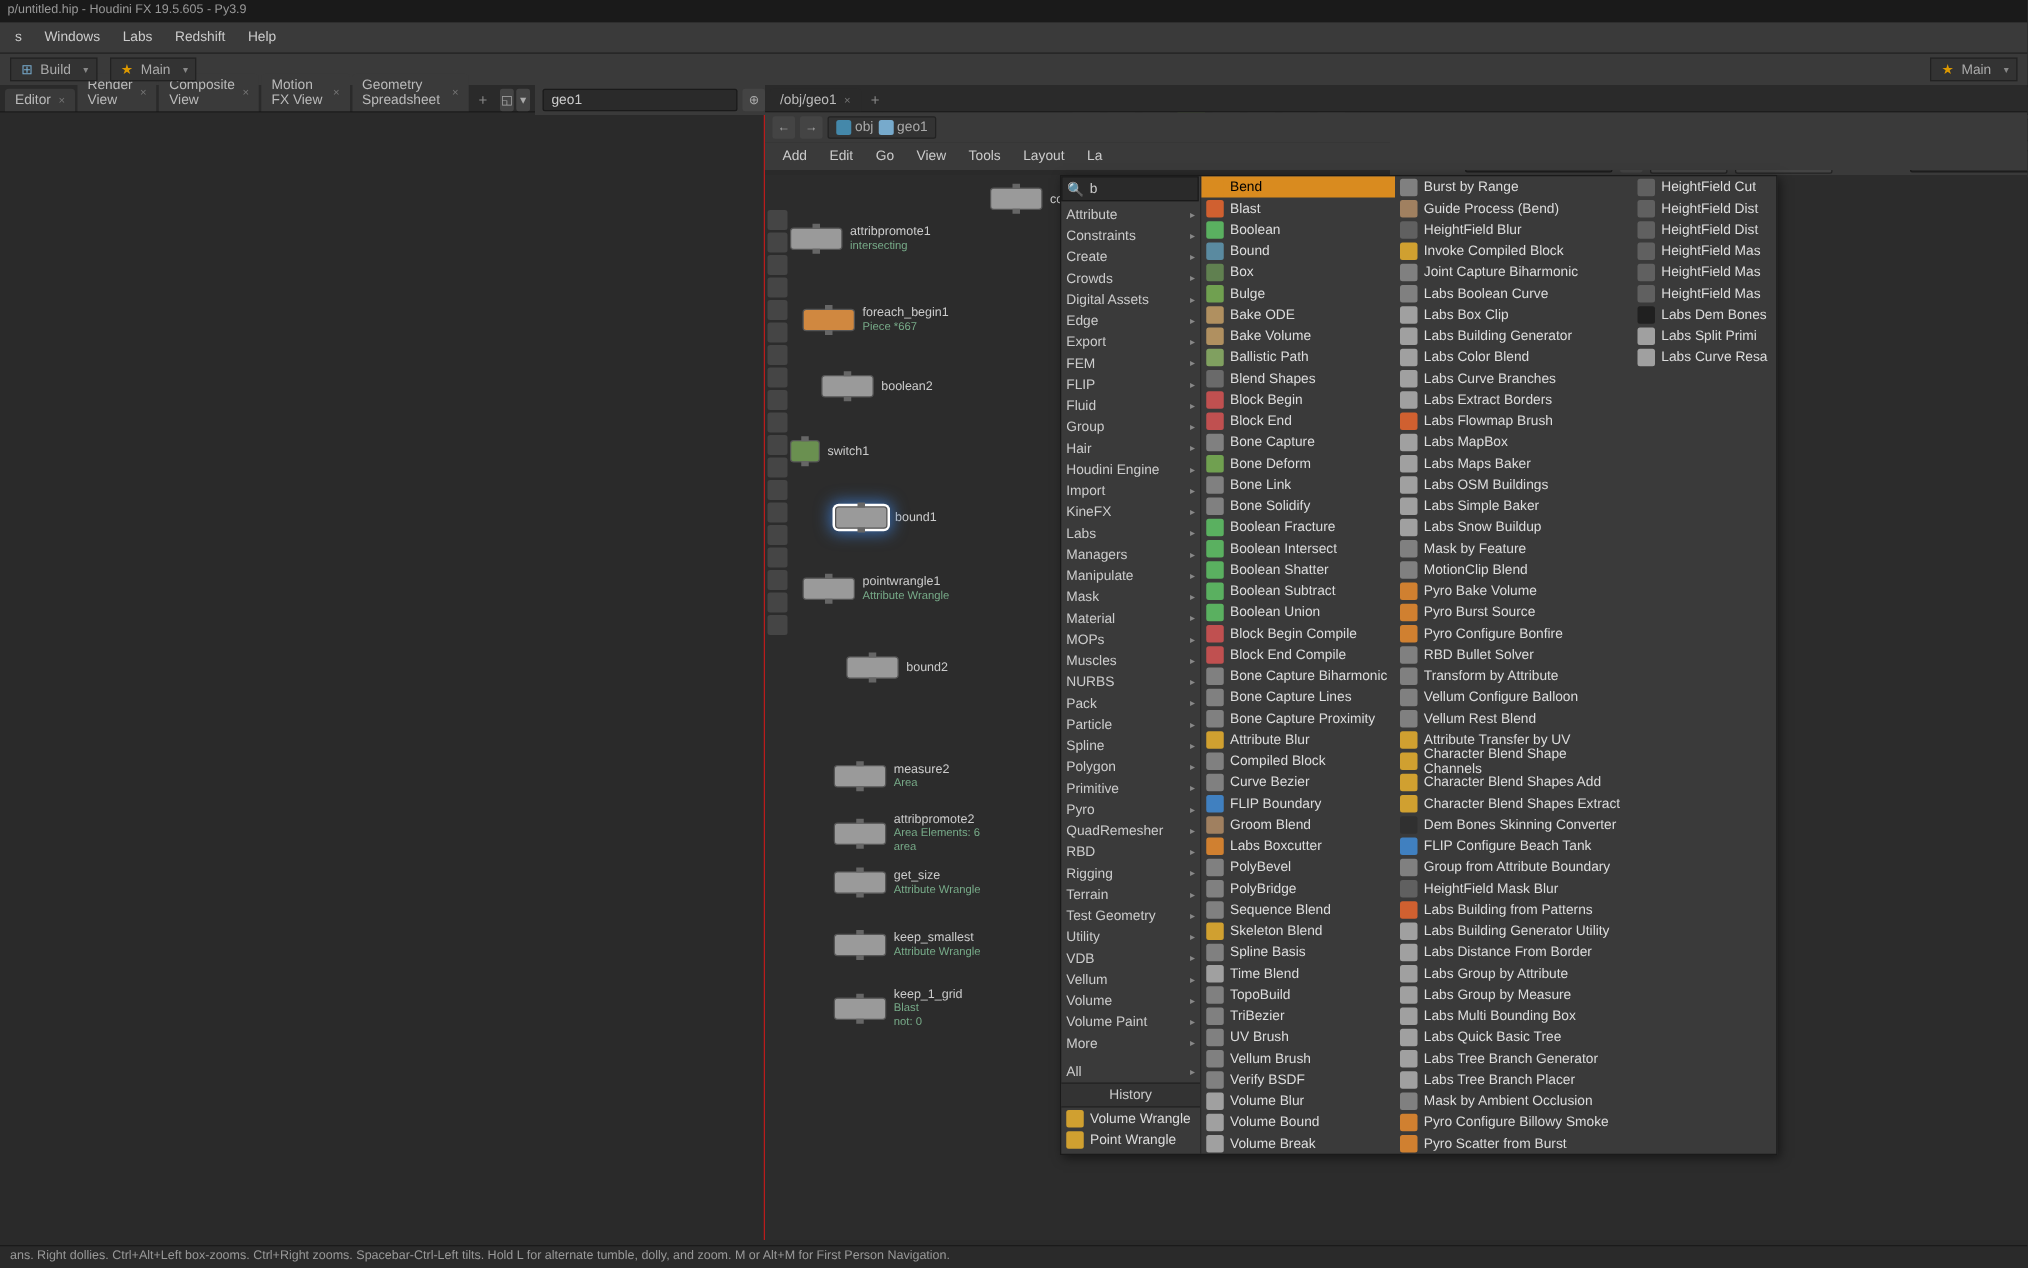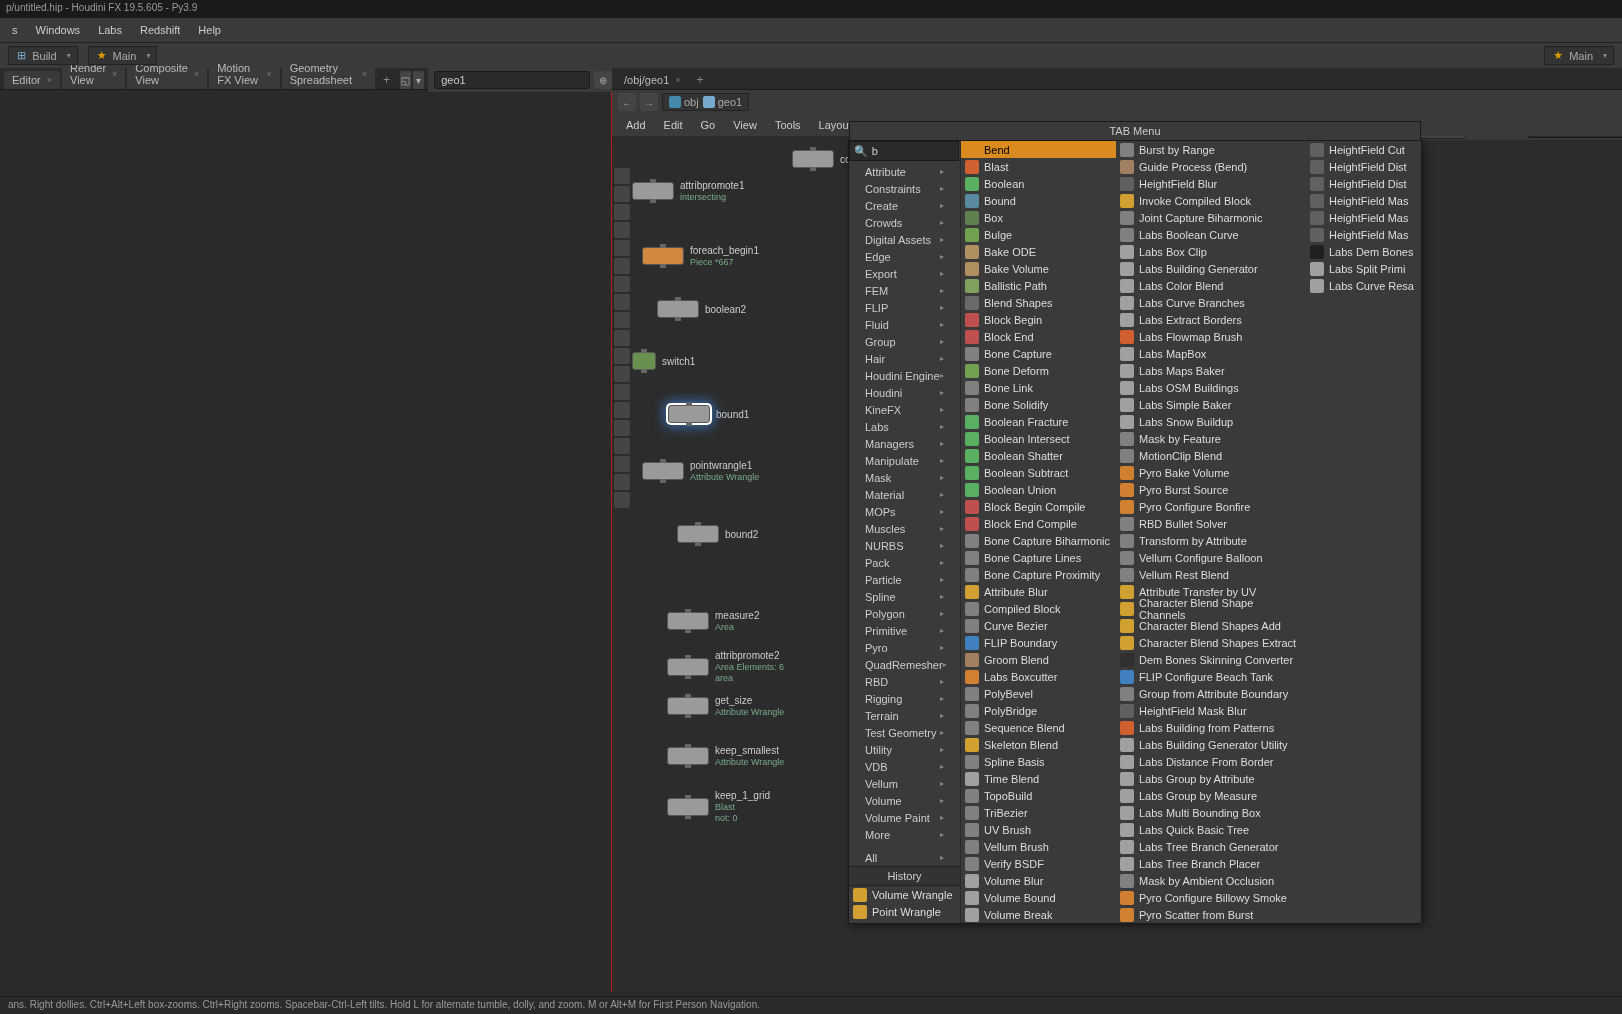--- a/index.html
+++ b/index.html
@@ -54,21 +54,21 @@
 
 .sidetools{position:absolute;right:0;top:72px;width:20px;display:flex;flex-direction:column;gap:2px;padding:4px 2px}
 .sidetool{width:16px;height:16px;background:#454545;border-radius:2px}
 
 
 .tabmenu{position:absolute;top:72px;left:236px;background:#3a3a3a;border:1px solid #1a1a1a;box-shadow:2px 2px 8px rgba(0,0,0,.5);display:flex;z-index:100}
 .tabmenu-title{position:absolute;top:-20px;left:0;right:0;background:#3a3a3a;text-align:center;padding:3px;color:#ccc;border:1px solid #1a1a1a;border-bottom:none}
 .tabmenu-search{position:absolute;top:0;left:0;width:110px;height:20px;background:#2a2a2a;border:1px solid #1a1a1a;display:flex;align-items:center;padding:0 4px;gap:4px}
 .tabmenu-search input{background:transparent;border:none;color:#ccc;width:80px;outline:none}
 .cat-col{width:112px;padding-top:22px;border-right:1px solid #2a2a2a}
-.cat-item{padding:2px 16px;color:#ccc;display:flex;justify-content:space-between;align-items:center;height:17px}
+.cat-item{padding:2px 4px;color:#ccc;display:flex;justify-content:space-between;align-items:center;height:17px}
 .cat-item::after{content:"▸";font-size:8px;color:#888}
 .op-col{width:155px;max-height:800px;overflow:hidden}
 .op-col.first{padding-top:0}
 .op-item{padding:1px 4px;display:flex;align-items:center;gap:5px;height:17px;color:#ddd}
 .op-item.hl{background:#d98b1f;color:#000}
 .op-icon{width:14px;height:14px;border-radius:2px;flex-shrink:0}
 .history-hdr{background:#333;text-align:center;padding:3px;color:#ccc;border-top:1px solid #222;border-bottom:1px solid #222}
 
 .timeline{position:absolute;bottom:0;left:0;width:612px;height:60px;background:#2a2a2a;border-top:1px solid #1a1a1a}
 .tl-track{height:22px;background:#333;position:relative;margin:2px}
@@ -333,41 +333,40 @@
       <div class="sidetool"></div>
       <div class="sidetool"></div>
       <div class="sidetool"></div>
       <div class="sidetool"></div>
       <div class="sidetool"></div>
       <div class="sidetool"></div>
       <div class="sidetool"></div>
     </div>
 
     <div class="tabmenu">
-      <div class="tabmenu-title">TAB Menu</div>
       <div class="cat-col">
         <div class="tabmenu-search">
           <span>🔍</span>
           <input value="b" style="">
         </div>
         <div id="cats">
             <div class="cat-item">Attribute</div>
             <div class="cat-item">Constraints</div>
             <div class="cat-item">Create</div>
             <div class="cat-item">Crowds</div>
             <div class="cat-item">Digital Assets</div>
             <div class="cat-item">Edge</div>
             <div class="cat-item">Export</div>
             <div class="cat-item">FEM</div>
             <div class="cat-item">FLIP</div>
             <div class="cat-item">Fluid</div>
             <div class="cat-item">Group</div>
             <div class="cat-item">Hair</div>
             <div class="cat-item">Houdini Engine</div>
-            <div class="cat-item">Houdini</div>
+            <div class="cat-item">Import</div>
             <div class="cat-item">KineFX</div>
             <div class="cat-item">Labs</div>
             <div class="cat-item">Managers</div>
             <div class="cat-item">Manipulate</div>
             <div class="cat-item">Mask</div>
             <div class="cat-item">Material</div>
             <div class="cat-item">MOPs</div>
             <div class="cat-item">Muscles</div>
             <div class="cat-item">NURBS</div>
             <div class="cat-item">Pack</div>

